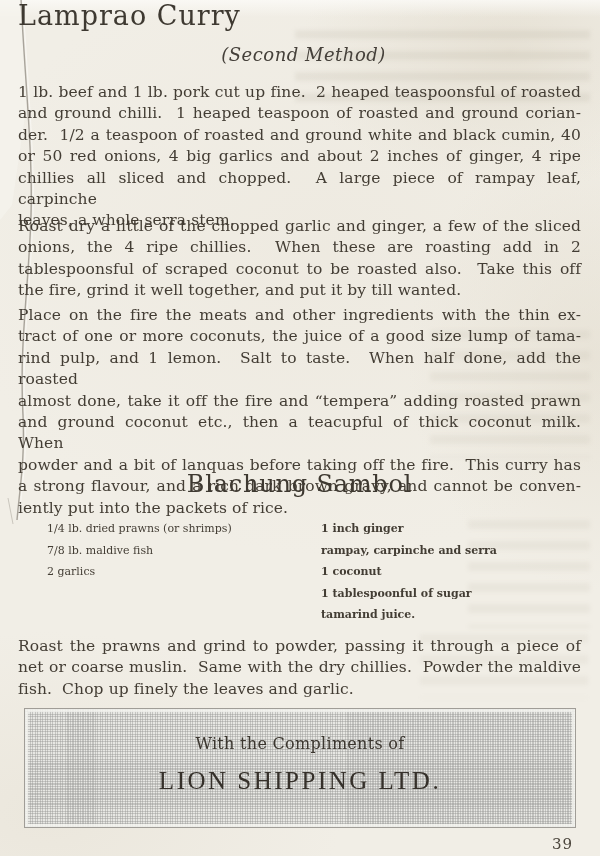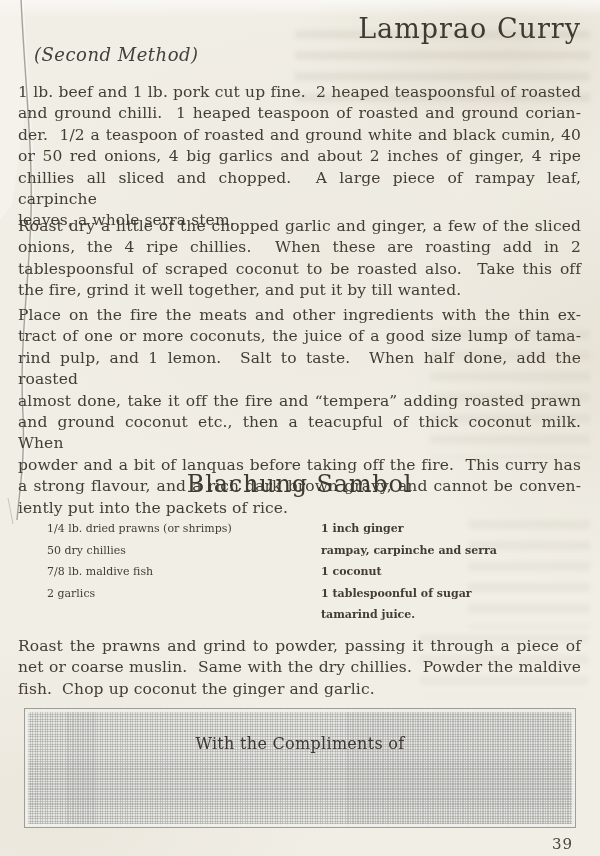--- a/index.html
+++ b/index.html
@@ -22,23 +22,23 @@
     background:repeating-linear-gradient(180deg, rgba(176,169,151,.30) 0 9px, rgba(0,0,0,0) 9px 21px);}
   .g1{left:295px;top:30px;width:295px;height:82px;}
   .g2{left:430px;top:330px;width:160px;height:128px;opacity:.4;}
   .g3{left:468px;top:520px;width:122px;height:108px;opacity:.4;}
   .g4{left:420px;top:634px;width:168px;height:64px;opacity:.35;}
 
   .crease{position:absolute;left:0;top:0;pointer-events:none;}
 
   .content{position:absolute;left:18px;top:0;width:563px;height:856px;}
 
-  .title{position:absolute;left:0;top:13px;width:100%;text-align:right;
+  .title{position:absolute;left:0;top:0;width:100%;text-align:left;
     font-size:27px;font-weight:400;letter-spacing:1px;color:#3e3931;margin:0;}
-  .subtitle{position:absolute;left:16px;top:44px;width:100%;
+  .subtitle{position:absolute;left:4px;top:44px;width:100%;text-align:center;
     font-size:18px;font-style:italic;letter-spacing:.5px;color:#45403a;}
 
   .para{position:absolute;left:0;width:563px;font-size:15.5px;line-height:21.4px;
     letter-spacing:.1px;color:#433d34;}
   .p1{top:82px;}
   .p2{top:216px;}
   .p3{top:305px;}
   .p4{top:636px;}
 
   .tline{white-space:pre-wrap;text-align:justify;text-align-last:justify;}
@@ -114,39 +114,39 @@
         <div class="tline">and ground coconut etc., then a teacupful of thick coconut milk.  When</div>
         <div class="tline">powder and a bit of lanquas before taking off the fire.  This curry has</div>
         <div class="tline">a strong flavour, and a rich dark brown gravy, and cannot be conven-</div>
         <div class="tline last">iently put into the packets of rice.</div>
       </div>
 
     <h2 class="h2">Blachung Sambol</h2>
 
     <div class="ing ing-left plain">
         <div class="tline">1/4 lb. dried prawns (or shrimps)</div>
-        <div class="tline">50 dry chillies</div>
         <div class="tline">7/8 lb. maldive fish</div>
         <div class="tline last">2 garlics</div>
       </div>
     <div class="ing ing-right plain">
         <div class="tline">1 inch ginger</div>
         <div class="tline">rampay, carpinche and serra</div>
         <div class="tline">1 coconut</div>
         <div class="tline">1 tablespoonful of sugar</div>
         <div class="tline last">tamarind juice.</div>
       </div>
 
     <div class="para p4">
         <div class="tline">Roast the prawns and grind to powder, passing it through a piece of</div>
         <div class="tline">net or coarse muslin.  Same with the dry chillies.  Powder the maldive</div>
-        <div class="tline last">fish.  Chop up coconut the ginger and garlic.</div>
+        <div class="tline last">fish.  Chop up finely the leaves and garlic.</div>
       </div>
 
   </div>
 
   <div class="advert">
     <div class="ad-line1">With the Compliments of</div>
+    <div class="ad-line2">LION SHIPPING LTD.</div>
   </div>
 
   <div class="pagenum">39</div>
 
 </div>
 
 </body></html>

